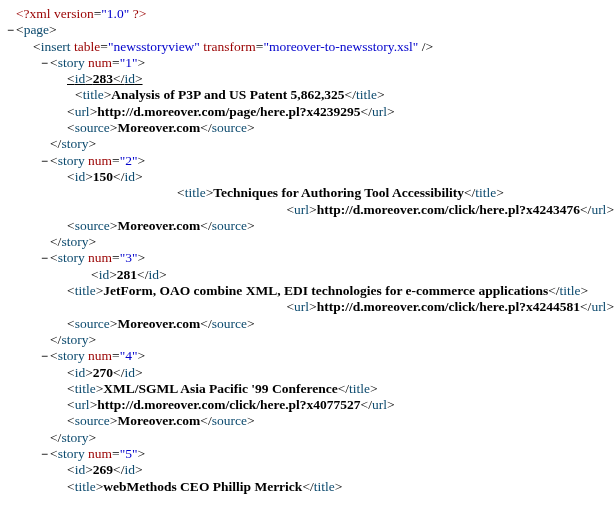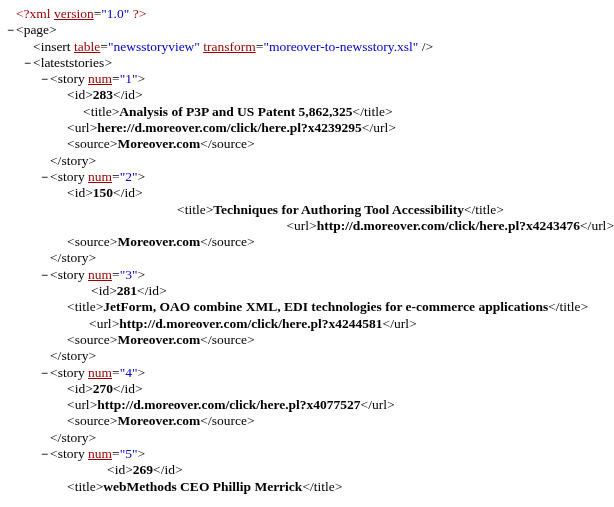--- a/index.html
+++ b/index.html
@@ -31,56 +31,56 @@
     display: block;
   }
   .twisty {
     display: inline-block;
     width: 11px;
     text-align: center;
     color: #000000;
     font-family: "Liberation Sans", sans-serif;
     font-size: 12px;
   }
-  .tag      { color: #000000; }
-  .attname  { color: #990000; text-decoration: underline; }
+  .tag      { color: #0c4a6e; }
+  .attname  { color: #990000; }
   .attval   { color: #0000cc; }
   .punct    { color: #000000; }
   .text     { color: #000000; font-weight: bold; }
   .pi       { color: #990000; }
 </style>
 </head>
 <body>
 
 <div id="xmlview">
   <div id="lines-container">
       <div class="line" style="padding-left: 5px;"><span class="twisty"></span><span class="pi">&lt;?xml </span><span class="attname">version</span><span class="punct">=</span><span class="attval">"1.0"</span><span class="pi"> ?&gt;</span></div>
       <div class="line" style="padding-left: 5px;"><span class="twisty">−</span><span class="punct">&lt;</span><span class="tag">page</span><span class="punct">&gt;</span></div>
       <div class="line" style="padding-left: 22px;"><span class="twisty"></span><span class="punct">&lt;</span><span class="tag">insert</span><span class="punct"> </span><span class="attname">table</span><span class="punct">=</span><span class="attval">"newsstoryview"</span><span class="punct"> </span><span class="attname">transform</span><span class="punct">=</span><span class="attval">"moreover-to-newsstory.xsl"</span><span class="punct"> /&gt;</span></div>
-      <div class="line" style="padding-left: 22px;"><span class="twisty">−</span><span class="punct">&lt;</span><span class="tag">lateststories</span><span class="punct">&gt;</span></div>
       <div class="line" style="padding-left: 39px;"><span class="twisty">−</span><span class="punct">&lt;</span><span class="tag">story</span><span class="punct"> </span><span class="attname">num</span><span class="punct">=</span><span class="attval">"1"</span><span class="punct">&gt;</span></div>
-      <div class="line" style="padding-left: 56px;"><span class="twisty"></span><span class="punct">&lt;</span><span class="tag">id</span><span class="punct">&gt;</span><span class="text">283</span><span class="punct">&lt;/</span><span class="tag">id</span><span class="punct">&gt;</span></div>
-      <div class="line" style="padding-left: 64px; margin-left: 8px;"><span class="twisty"></span><span class="punct">&lt;</span><span class="tag">title</span><span class="punct">&gt;</span><span class="text">Analysis of P3P and US Patent 5,862,325</span><span class="punct">&lt;/</span><span class="tag">title</span><span class="punct">&gt;</span></div>
-      <div class="line" style="padding-left: 56px;"><span class="twisty"></span><span class="punct">&lt;</span><span class="tag">url</span><span class="punct">&gt;</span><span class="text">here://d.moreover.com/click/here.pl?x4239295</span><span class="punct">&lt;/</span><span class="tag">url</span><span class="punct">&gt;</span></div>
+      <div class="line" style="padding-left: 56px; text-decoration: underline;"><span class="twisty"></span><span class="punct">&lt;</span><span class="tag">id</span><span class="punct">&gt;</span><span class="text">283</span><span class="punct">&lt;/</span><span class="tag">id</span><span class="punct">&gt;</span></div>
+      <div class="line" style="padding-left: 64px;"><span class="twisty"></span><span class="punct">&lt;</span><span class="tag">title</span><span class="punct">&gt;</span><span class="text">Analysis of P3P and US Patent 5,862,325</span><span class="punct">&lt;/</span><span class="tag">title</span><span class="punct">&gt;</span></div>
+      <div class="line" style="padding-left: 56px;"><span class="twisty"></span><span class="punct">&lt;</span><span class="tag">url</span><span class="punct">&gt;</span><span class="text">http://d.moreover.com/page/here.pl?x4239295</span><span class="punct">&lt;/</span><span class="tag">url</span><span class="punct">&gt;</span></div>
       <div class="line" style="padding-left: 56px;"><span class="twisty"></span><span class="punct">&lt;</span><span class="tag">source</span><span class="punct">&gt;</span><span class="text">Moreover.com</span><span class="punct">&lt;/</span><span class="tag">source</span><span class="punct">&gt;</span></div>
       <div class="line" style="padding-left: 39px;"><span class="twisty"></span><span class="punct">&lt;/</span><span class="tag">story</span><span class="punct">&gt;</span></div>
       <div class="line" style="padding-left: 39px;"><span class="twisty">−</span><span class="punct">&lt;</span><span class="tag">story</span><span class="punct"> </span><span class="attname">num</span><span class="punct">=</span><span class="attval">"2"</span><span class="punct">&gt;</span></div>
       <div class="line" style="padding-left: 56px;"><span class="twisty"></span><span class="punct">&lt;</span><span class="tag">id</span><span class="punct">&gt;</span><span class="text">150</span><span class="punct">&lt;/</span><span class="tag">id</span><span class="punct">&gt;</span></div>
       <div class="line" style="padding-left: 56px; text-align: center;"><span class="twisty"></span><span class="punct">&lt;</span><span class="tag">title</span><span class="punct">&gt;</span><span class="text">Techniques for Authoring Tool Accessibility</span><span class="punct">&lt;/</span><span class="tag">title</span><span class="punct">&gt;</span></div>
       <div class="line" style="padding-left: 56px; text-align: right;"><span class="twisty"></span><span class="punct">&lt;</span><span class="tag">url</span><span class="punct">&gt;</span><span class="text">http://d.moreover.com/click/here.pl?x4243476</span><span class="punct">&lt;/</span><span class="tag">url</span><span class="punct">&gt;</span></div>
       <div class="line" style="padding-left: 56px;"><span class="twisty"></span><span class="punct">&lt;</span><span class="tag">source</span><span class="punct">&gt;</span><span class="text">Moreover.com</span><span class="punct">&lt;/</span><span class="tag">source</span><span class="punct">&gt;</span></div>
       <div class="line" style="padding-left: 39px;"><span class="twisty"></span><span class="punct">&lt;/</span><span class="tag">story</span><span class="punct">&gt;</span></div>
       <div class="line" style="padding-left: 39px;"><span class="twisty">−</span><span class="punct">&lt;</span><span class="tag">story</span><span class="punct"> </span><span class="attname">num</span><span class="punct">=</span><span class="attval">"3"</span><span class="punct">&gt;</span></div>
       <div class="line" style="padding-left: 80px;"><span class="twisty"></span><span class="punct">&lt;</span><span class="tag">id</span><span class="punct">&gt;</span><span class="text">281</span><span class="punct">&lt;/</span><span class="tag">id</span><span class="punct">&gt;</span></div>
       <div class="line" style="padding-left: 56px;"><span class="twisty"></span><span class="punct">&lt;</span><span class="tag">title</span><span class="punct">&gt;</span><span class="text">JetForm, OAO combine XML, EDI technologies for e-commerce applications</span><span class="punct">&lt;/</span><span class="tag">title</span><span class="punct">&gt;</span></div>
-      <div class="line" style="padding-left: 78px;"><span class="twisty"></span><span class="punct">&lt;</span><span class="tag">url</span><span class="punct">&gt;</span><span class="text">http://d.moreover.com/click/here.pl?x4244581</span><span class="punct">&lt;/</span><span class="tag">url</span><span class="punct">&gt;</span></div>
+      <div class="line" style="padding-left: 48px; text-align: right;"><span class="twisty"></span><span class="punct">&lt;</span><span class="tag">url</span><span class="punct">&gt;</span><span class="text">http://d.moreover.com/click/here.pl?x4244581</span><span class="punct">&lt;/</span><span class="tag">url</span><span class="punct">&gt;</span></div>
       <div class="line" style="padding-left: 56px;"><span class="twisty"></span><span class="punct">&lt;</span><span class="tag">source</span><span class="punct">&gt;</span><span class="text">Moreover.com</span><span class="punct">&lt;/</span><span class="tag">source</span><span class="punct">&gt;</span></div>
       <div class="line" style="padding-left: 39px;"><span class="twisty"></span><span class="punct">&lt;/</span><span class="tag">story</span><span class="punct">&gt;</span></div>
       <div class="line" style="padding-left: 39px;"><span class="twisty">−</span><span class="punct">&lt;</span><span class="tag">story</span><span class="punct"> </span><span class="attname">num</span><span class="punct">=</span><span class="attval">"4"</span><span class="punct">&gt;</span></div>
       <div class="line" style="padding-left: 56px;"><span class="twisty"></span><span class="punct">&lt;</span><span class="tag">id</span><span class="punct">&gt;</span><span class="text">270</span><span class="punct">&lt;/</span><span class="tag">id</span><span class="punct">&gt;</span></div>
+      <div class="line" style="padding-left: 56px;"><span class="twisty"></span><span class="punct">&lt;</span><span class="tag">title</span><span class="punct">&gt;</span><span class="text">XML/SGML Asia Pacific '99 Conference</span><span class="punct">&lt;/</span><span class="tag">title</span><span class="punct">&gt;</span></div>
       <div class="line" style="padding-left: 56px;"><span class="twisty"></span><span class="punct">&lt;</span><span class="tag">url</span><span class="punct">&gt;</span><span class="text">http://d.moreover.com/click/here.pl?x4077527</span><span class="punct">&lt;/</span><span class="tag">url</span><span class="punct">&gt;</span></div>
       <div class="line" style="padding-left: 56px;"><span class="twisty"></span><span class="punct">&lt;</span><span class="tag">source</span><span class="punct">&gt;</span><span class="text">Moreover.com</span><span class="punct">&lt;/</span><span class="tag">source</span><span class="punct">&gt;</span></div>
       <div class="line" style="padding-left: 39px;"><span class="twisty"></span><span class="punct">&lt;/</span><span class="tag">story</span><span class="punct">&gt;</span></div>
       <div class="line" style="padding-left: 39px;"><span class="twisty">−</span><span class="punct">&lt;</span><span class="tag">story</span><span class="punct"> </span><span class="attname">num</span><span class="punct">=</span><span class="attval">"5"</span><span class="punct">&gt;</span></div>
-      <div class="line" style="padding-left: 56px; margin-left: 40px;"><span class="twisty"></span><span class="punct">&lt;</span><span class="tag">id</span><span class="punct">&gt;</span><span class="text">269</span><span class="punct">&lt;/</span><span class="tag">id</span><span class="punct">&gt;</span></div>
+      <div class="line" style="padding-left: 56px;"><span class="twisty"></span><span class="punct">&lt;</span><span class="tag">id</span><span class="punct">&gt;</span><span class="text">269</span><span class="punct">&lt;/</span><span class="tag">id</span><span class="punct">&gt;</span></div>
       <div class="line" style="padding-left: 56px;"><span class="twisty"></span><span class="punct">&lt;</span><span class="tag">title</span><span class="punct">&gt;</span><span class="text">webMethods CEO Phillip Merrick</span><span class="punct">&lt;/</span><span class="tag">title</span><span class="punct">&gt;</span></div>
     </div>
 </div>
 
 </body></html>

